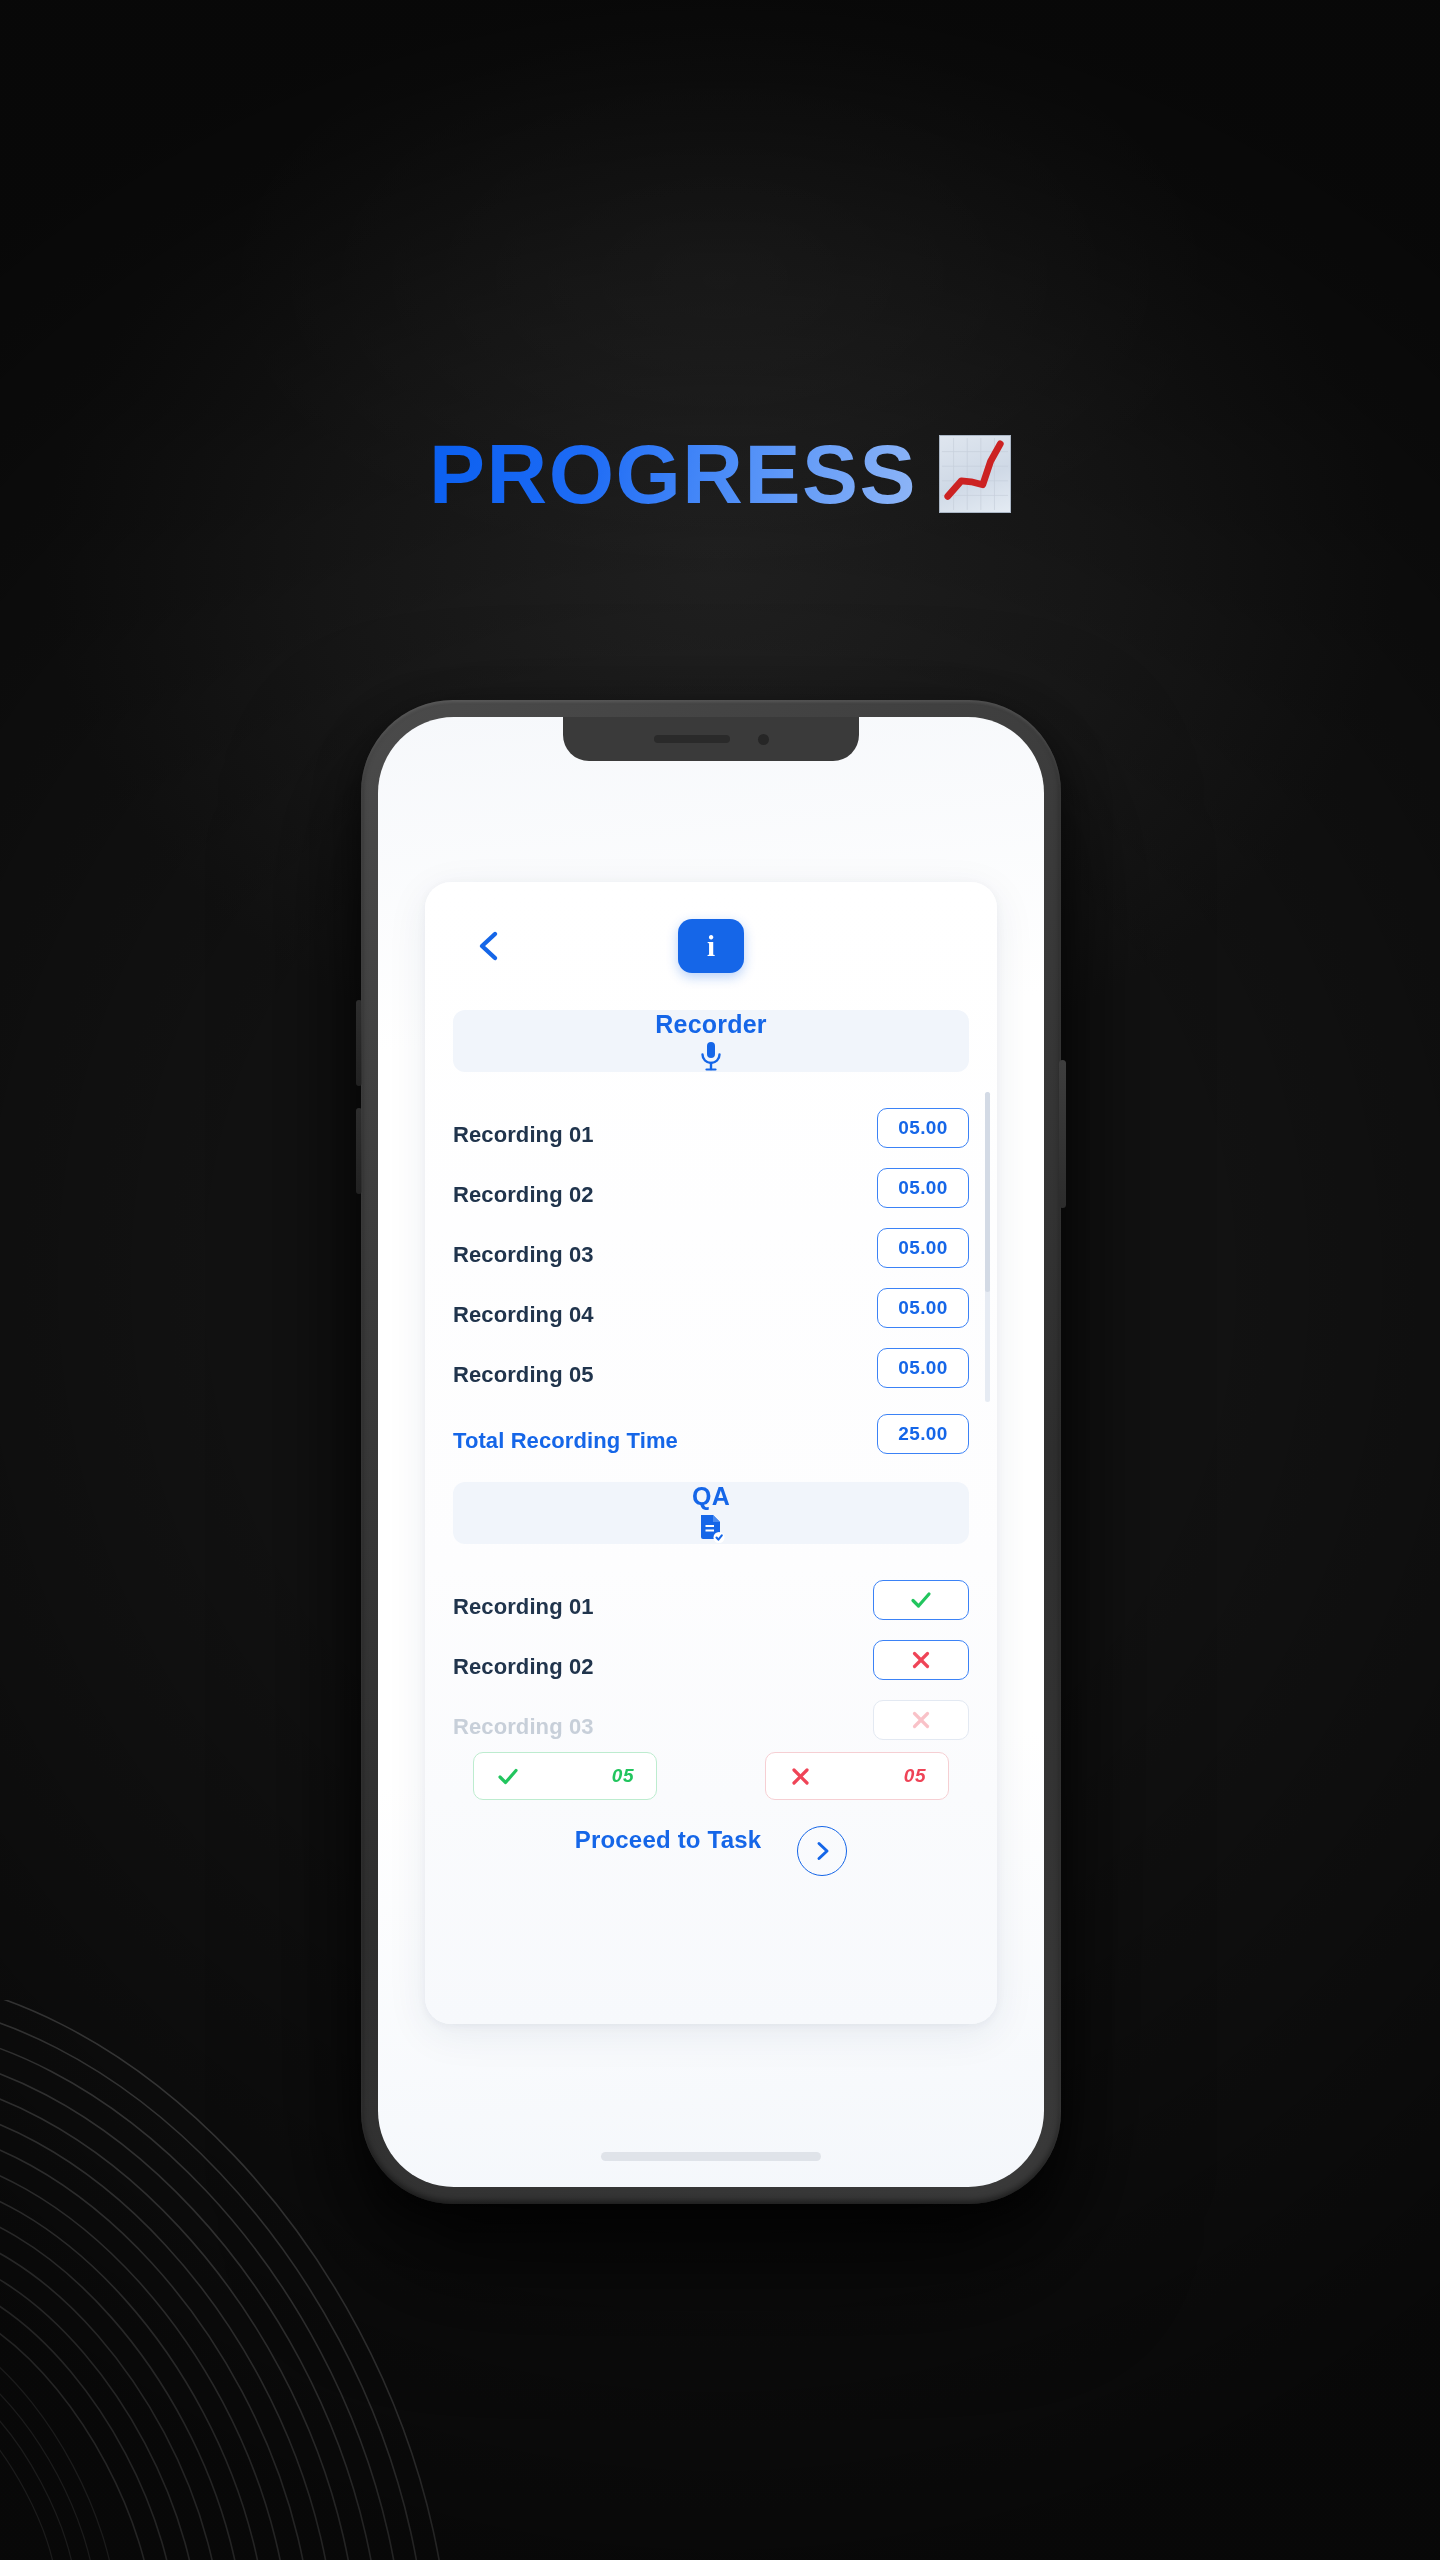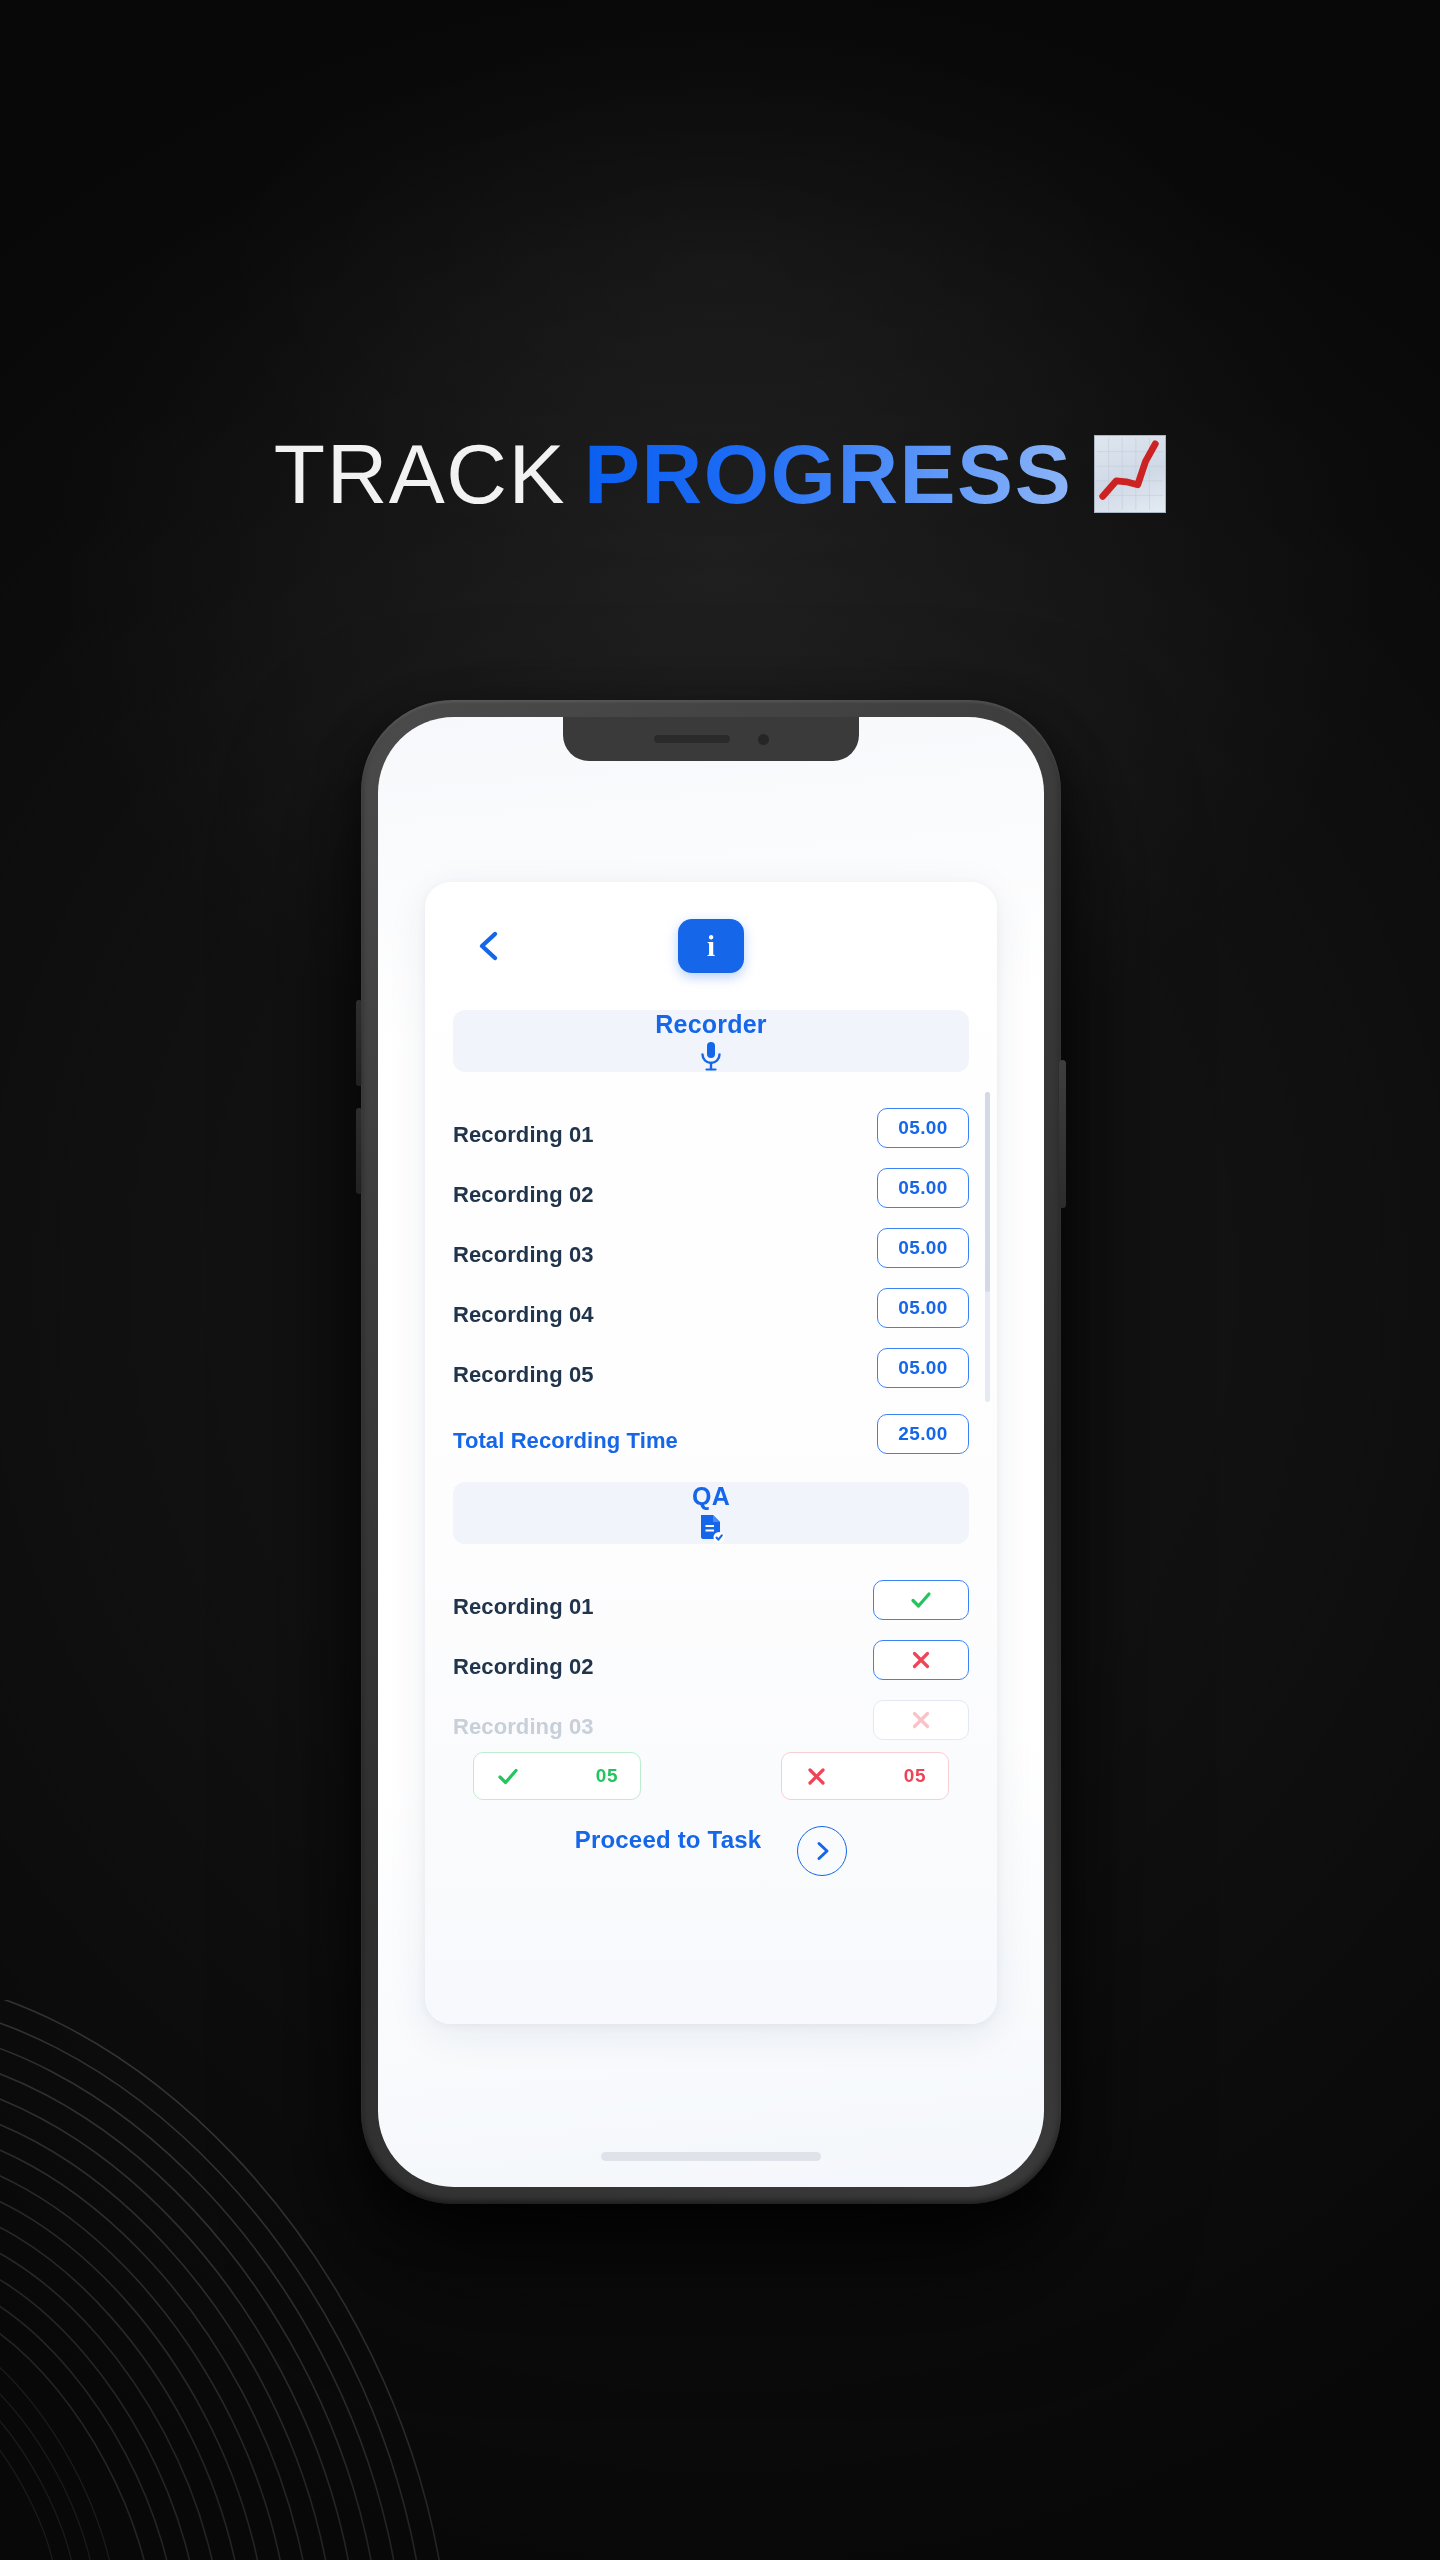--- a/index.html
+++ b/index.html
@@ -251,27 +251,27 @@
 
   
   .qa-list { position:relative; }
 
   
   #counters {
     display:flex; justify-content:space-between;
     padding:12px 48px 0 48px;
   }
   .counter {
-    width:168px; height:48px;
+    width:184px; height:48px;
     border-radius:10px;
     display:flex; align-items:center; justify-content:space-between;
     padding:0 22px;
     border:1.4px solid;
     background:#fff;
-    font-size:19px; font-weight:700; letter-spacing:.5px;
+    font-size:19px; font-weight:700; letter-spacing:.5px;font-style:italic;
   }
   .counter.pass { border-color:#bdeccf; color:#22c55e; }
   .counter.fail { border-color:#f6cfd3; color:#ef4457; }
   .counter svg { width:25px; height:25px; }
 
   
   #proceed-row {
     display:flex; align-items:flex-start; justify-content:center;
     gap:36px;
     padding:26px 0 0 0;
@@ -323,21 +323,20 @@
       <ellipse cx="320" cy="510" rx="58" ry="148" transform="rotate(-28 320 510)"></ellipse>
       <ellipse cx="320" cy="510" rx="76" ry="176" transform="rotate(-28 320 510)"></ellipse>
       <ellipse cx="320" cy="510" rx="94" ry="204" transform="rotate(-28 320 510)"></ellipse>
     </g>
   </svg>
 </div>
 
 <div id="bg-vignette"></div>
 
 <div id="headline">
-  <span class="hl-word hl-track">TRACK</span>
   <span class="hl-word hl-progress">PROGRESS</span>
   <span id="chart-emoji">
     <svg viewBox="0 0 72 78" xmlns="http://www.w3.org/2000/svg" aria-hidden="true">
       <g stroke="#c4cdd9" stroke-width="0.8" opacity="0.8">
         <line x1="14" y1="2" x2="14" y2="76"></line>
         <line x1="28" y1="2" x2="28" y2="76"></line>
         <line x1="42" y1="2" x2="42" y2="76"></line>
         <line x1="56" y1="2" x2="56" y2="76"></line>
         <line x1="2" y1="16" x2="70" y2="16"></line>
         <line x1="2" y1="31" x2="70" y2="31"></line>

